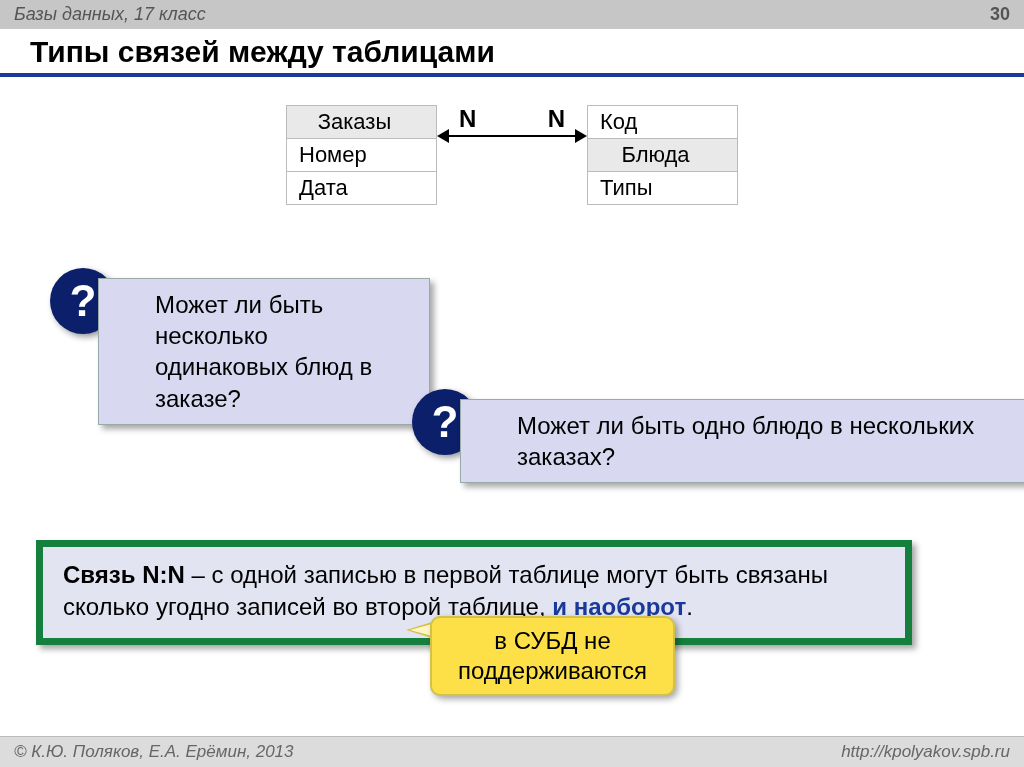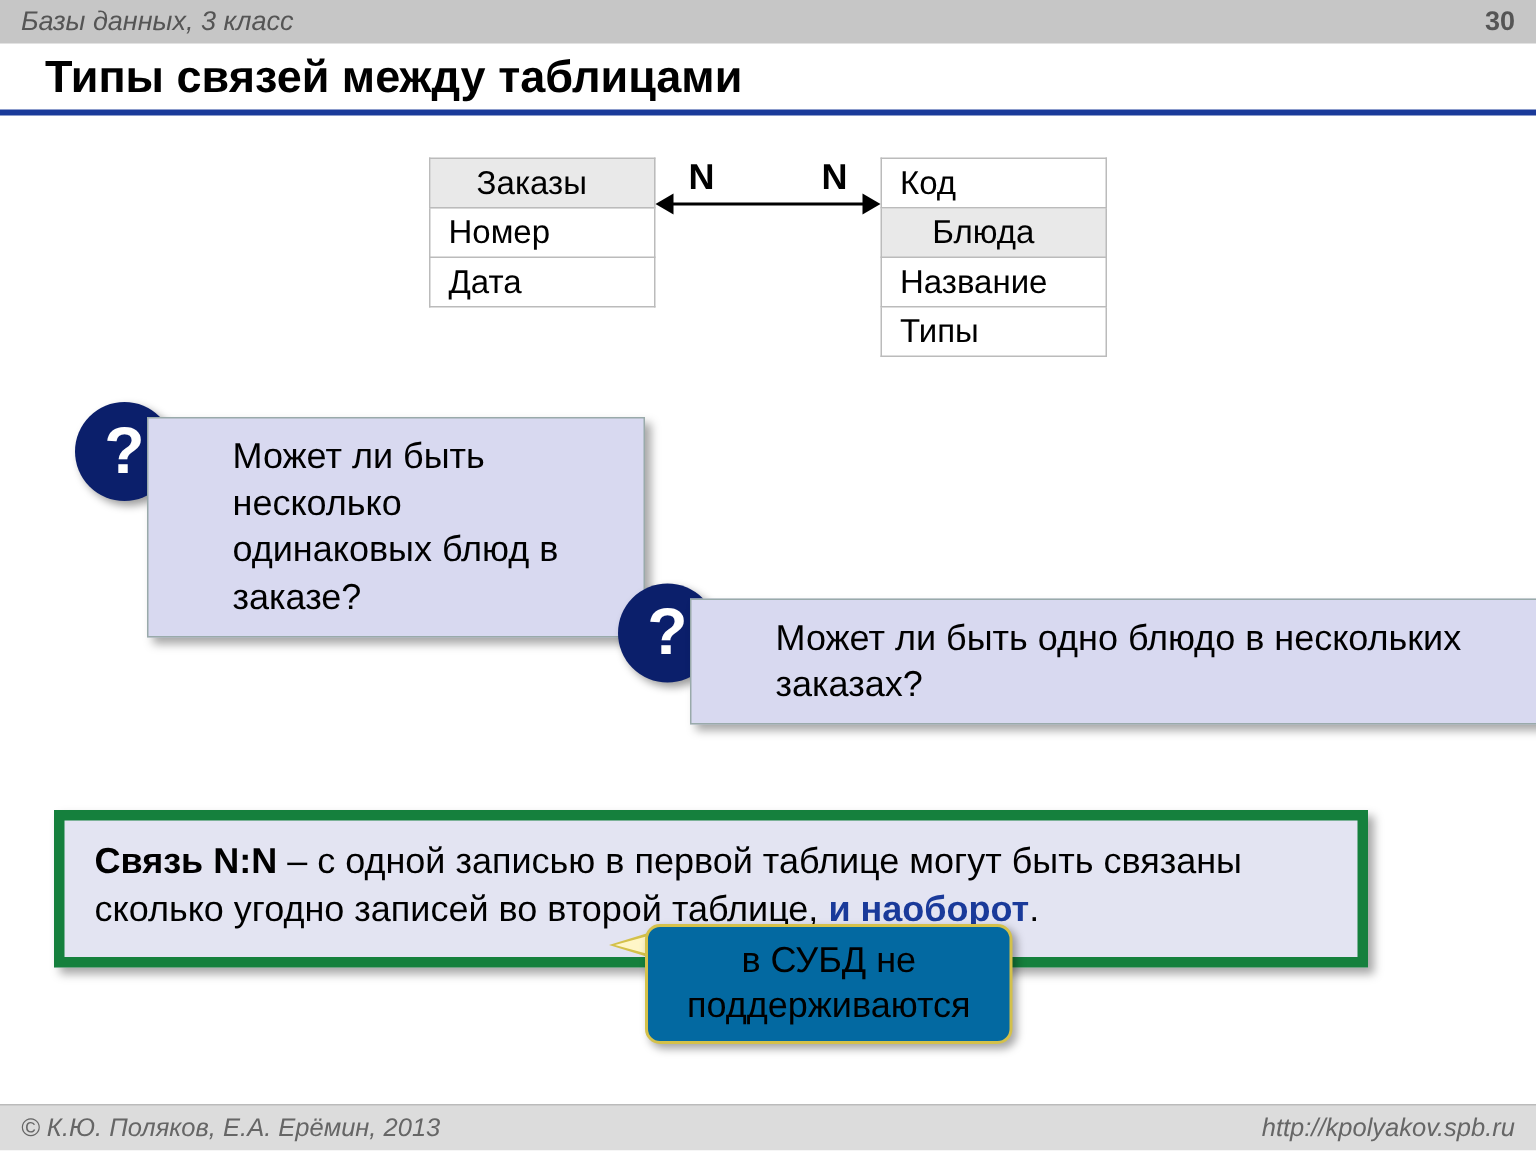--- a/index.html
+++ b/index.html
@@ -126,21 +126,21 @@
     font-size: 24px;
     line-height: 1.35;
   }
   .def-box .bold { font-weight: bold; }
   .def-box .accent { font-weight: bold; color: #1a3a9a; }
 
   .callout {
     position: absolute;
     left: 430px;
     top: 616px;
-    background: #0369a1;
+    background: #fde047;
     border: 2px solid #d4c14a;
     border-radius: 10px;
     box-shadow: 3px 3px 6px rgba(0,0,0,0.35);
     padding: 8px 26px;
     font-size: 24px;
     text-align: center;
     line-height: 1.25;
   }
   .callout-point {
     position: absolute;
@@ -171,21 +171,21 @@
     font-size: 17px;
     padding: 5px 14px;
     display: flex;
     justify-content: space-between;
   }
 </style>
 </head>
 <body>
 
 <div class="header-bar">
-  <span>Базы данных, 3 класс</span>
+  <span>Базы данных, 17 класс</span>
   <span class="page-num">30</span>
 </div>
 
 <div class="title-row">
   <h1>Типы связей между таблицами</h1>
 </div>
 
 <div class="diagram-area">
   <table class="db-table">
     <tbody>
@@ -209,23 +209,20 @@
   </div>
   <table class="db-table">
     <tbody>
         <tr>
           <td>Код</td>
         </tr>
     <tr>
           <td class="th">Блюда</td>
         </tr>
     <tr>
-          <td>Название</td>
-        </tr>
-    <tr>
           <td>Типы</td>
         </tr>
   </tbody>
     </table>
 </div>
 
 <div class="q-badge b1">
     <span>?</span>
   </div>
 <div class="question-box q1">

